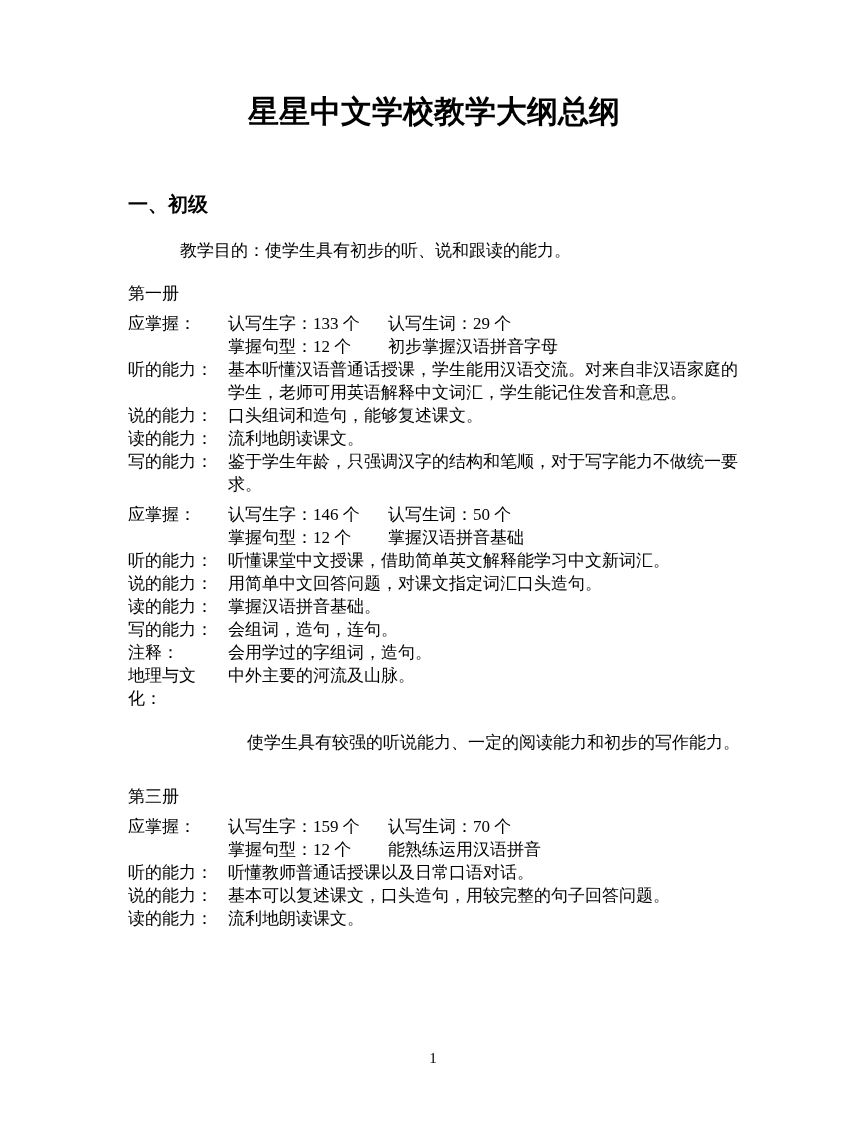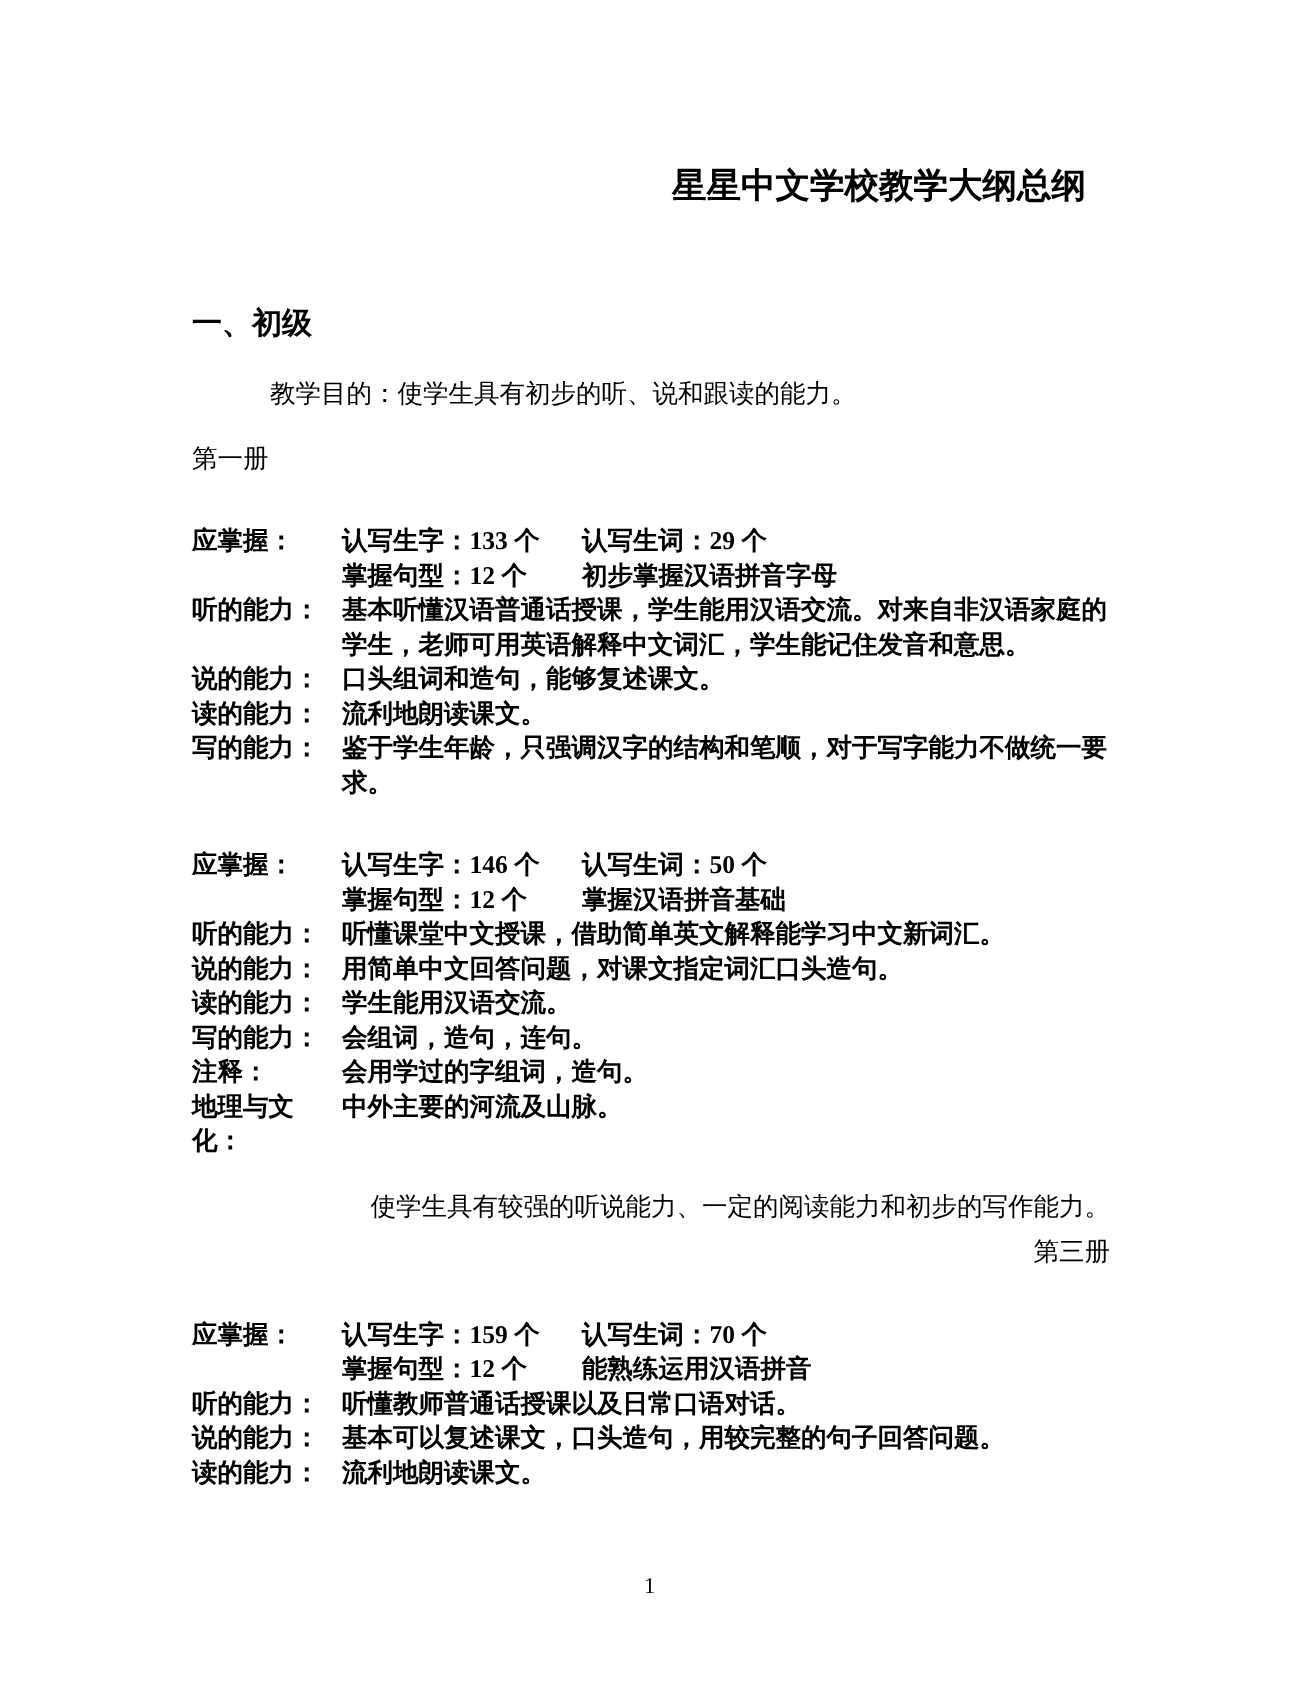--- a/index.html
+++ b/index.html
@@ -9,42 +9,42 @@
     box-sizing: border-box;
     padding: 92px 126px 0 128px;
     position: relative;
     background: #ffffff;
     color: #000000;
     font-family: "Liberation Serif", "DejaVu Serif", serif;
     font-size: 17px;
     line-height: 23px;
   }
   .title {
-    margin: 16px;
-    font-size: 23px;
+    margin: 4px;
+    font-size: 31px;
     line-height: 32px;
     font-weight: bold;
-    text-align: right;
+    text-align: center;
   }
   .heading {
     margin: 64px 0 0 0;
     font-size: 20px;
     line-height: 24px;
     font-weight: bold;
   }
   .heading.second { margin-top: 31px; }
   .intro {
     margin: 23px 0 0 0;
     text-indent: 52px;
   }
   .intro.second { margin-top: 21px; text-align: right; }
   .book-name { margin: 20px 0 0 0; }
   .book-name.b2 { margin-top: 13px; }
-  .book-name.b3 { margin-top: 7px; text-align: right; }
-  .rows { margin-top: 32px; font-weight: bold; }
+  .book-name.b3 { margin-top: 31px; }
+  .rows { margin-top: 7px; }
   .row { display: flex; }
   .label { flex: 0 0 100px; width: 100px; }
   .content { flex: 1; min-width: 0; }
   .cline { }
   .tabcol { display: inline-block; width: 160px; }
   .page-number {
     position: absolute;
     left: 0; right: 0;
     bottom: 56px;
     text-align: center;
@@ -100,21 +100,21 @@
     <div class="row">
       <span class="label">听的能力：</span>
       <div class="content">听懂课堂中文授课，借助简单英文解释能学习中文新词汇。</div>
     </div>
     <div class="row">
       <span class="label">说的能力：</span>
       <div class="content">用简单中文回答问题，对课文指定词汇口头造句。</div>
     </div>
     <div class="row">
       <span class="label">读的能力：</span>
-      <div class="content">学生能用汉语交流。</div>
+      <div class="content">掌握汉语拼音基础。</div>
     </div>
     <div class="row">
       <span class="label">写的能力：</span>
       <div class="content">会组词，造句，连句。</div>
     </div>
     <div class="row">
       <span class="label">注释：</span>
       <div class="content">会用学过的字组词，造句。</div>
     </div>
     <div class="row">

